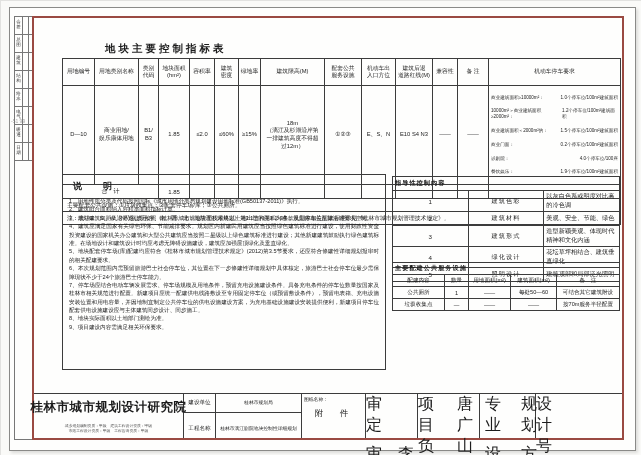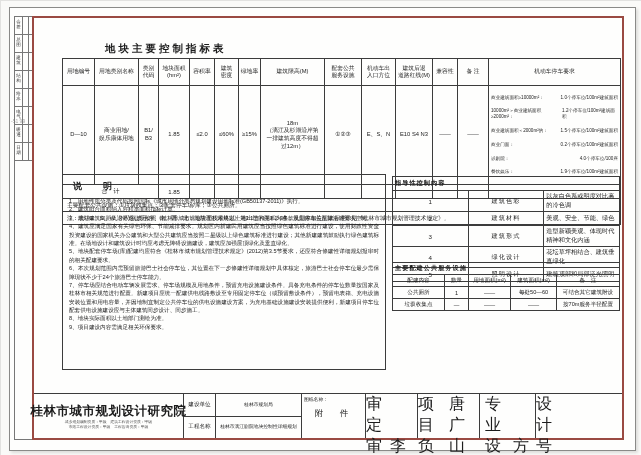--- a/index.html
+++ b/index.html
@@ -34,21 +34,21 @@
   .g-title{font-weight:bold;text-align:left;letter-spacing:1px;}
   .g-no{width:13px;text-align:center;}
   .g-item{width:50px;text-align:center;letter-spacing:1px;}
   .g-desc{text-align:left;}
   .f-table{position:absolute;left:358px;top:244px;width:228px;font-size:5.6px;}
   .f-table td{border:1px solid #3c3c3c;padding:1px 2px;height:9px;text-align:center;}
   .f-title{font-weight:bold;text-align:left !important;letter-spacing:1px;font-size:6.2px;}
   
   .tb{position:absolute;left:0;right:0;bottom:0;height:44px;border-top:1.5px solid #3c3c3c;display:flex;background:#fefefd;}
   .tb *{box-sizing:border-box;}
-  .tb-col{border-right:1px solid #3c3c3c;height:100%;}
+  .tb-col{border-right:1px solid #3c3c3c;height:100%;gap:8px;}
   .tb-a{width:150px;display:flex;flex-direction:column;align-items:center;justify-content:center;}
   .tb-inst{font-family:"Liberation Serif","DejaVu Serif",serif;font-weight:bold;font-size:12.5px;letter-spacing:.5px;white-space:nowrap;}
   .tb-cred{font-size:3.8px;color:#555;line-height:1.3;text-align:center;white-space:nowrap;}
   .tb-2row{display:flex;flex-direction:column;}
   .tb-2row>div{flex:1;display:flex;align-items:center;justify-content:center;border-bottom:1px solid #3c3c3c;font-size:5.6px;text-align:center;padding:0 1px;}
   .tb-2row>div:last-child{border-bottom:none;}
   .tb-b{width:32px;}
   .tb-c{width:86px;}
   .tb-c>div{font-size:4.8px;line-height:1.2;}
   .tb-d{width:64px;position:relative;}
@@ -315,20 +315,21 @@
           <div class="cell last">李文军</div>
 
         </div>
         <div class="tb-col tb-f">
           <div class="cell" style="grid-column:1">项目负责人</div>
           <div class="cell last span2">唐广山</div>
 
         </div>
         <div class="tb-col tb-h">
           <div class="cell" style="grid-column:1">专　业</div>
+          <div class="cell last">规　划</div>
           <div class="cell" style="grid-column:1">设计阶段</div>
           <div class="cell last">方　案</div>
 
         </div>
         <div class="tb-col tb-i">
           <div class="cell" style="grid-column:1">设计号</div>
           <div class="cell last"></div>
 
         </div>
       </div>

